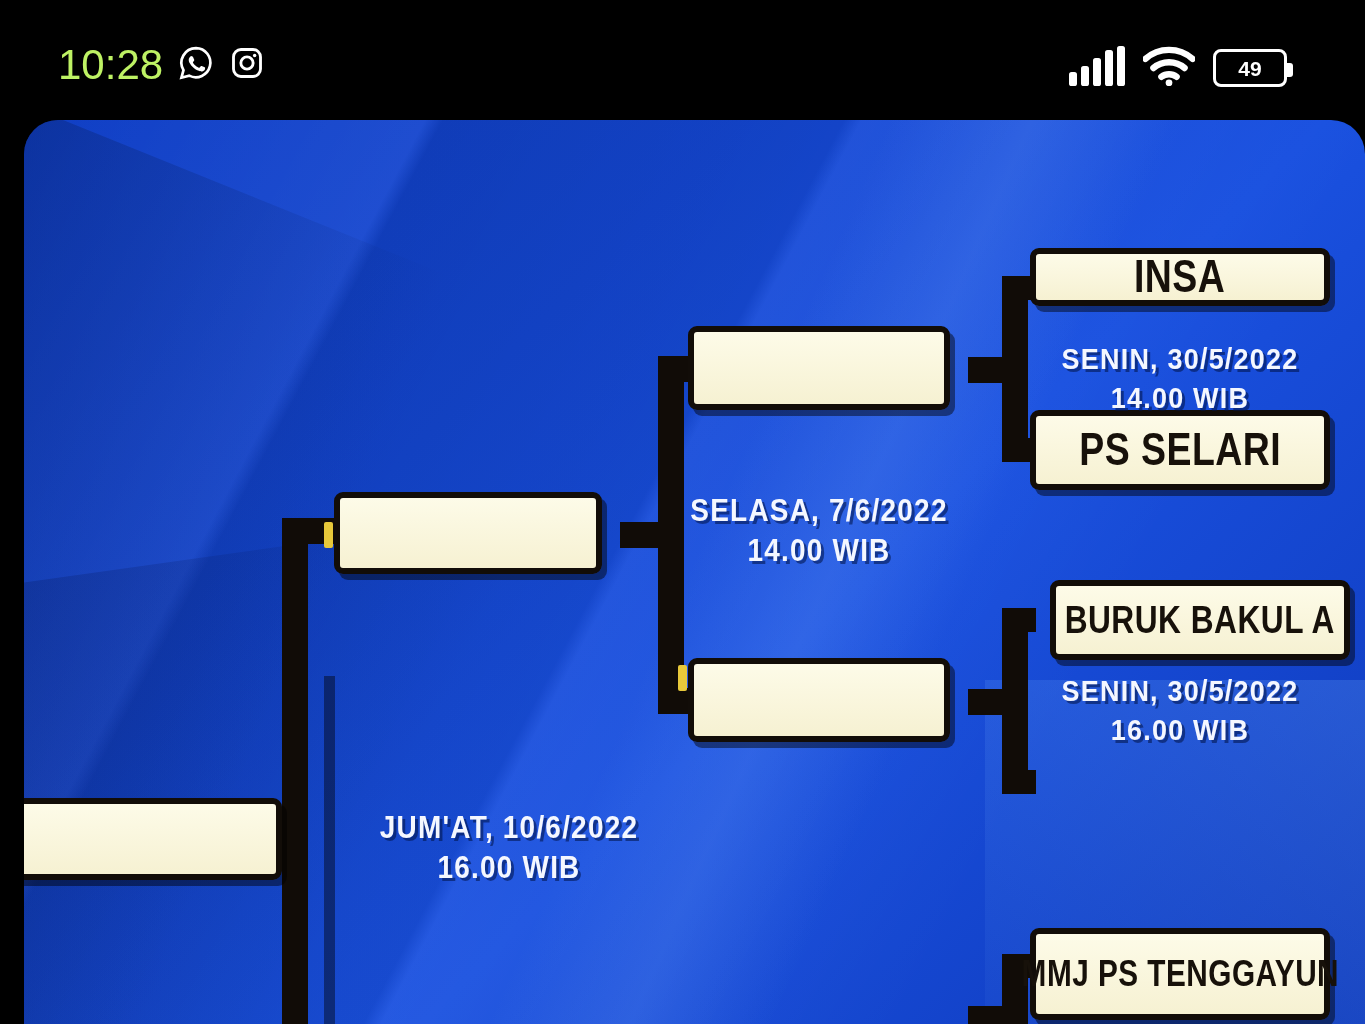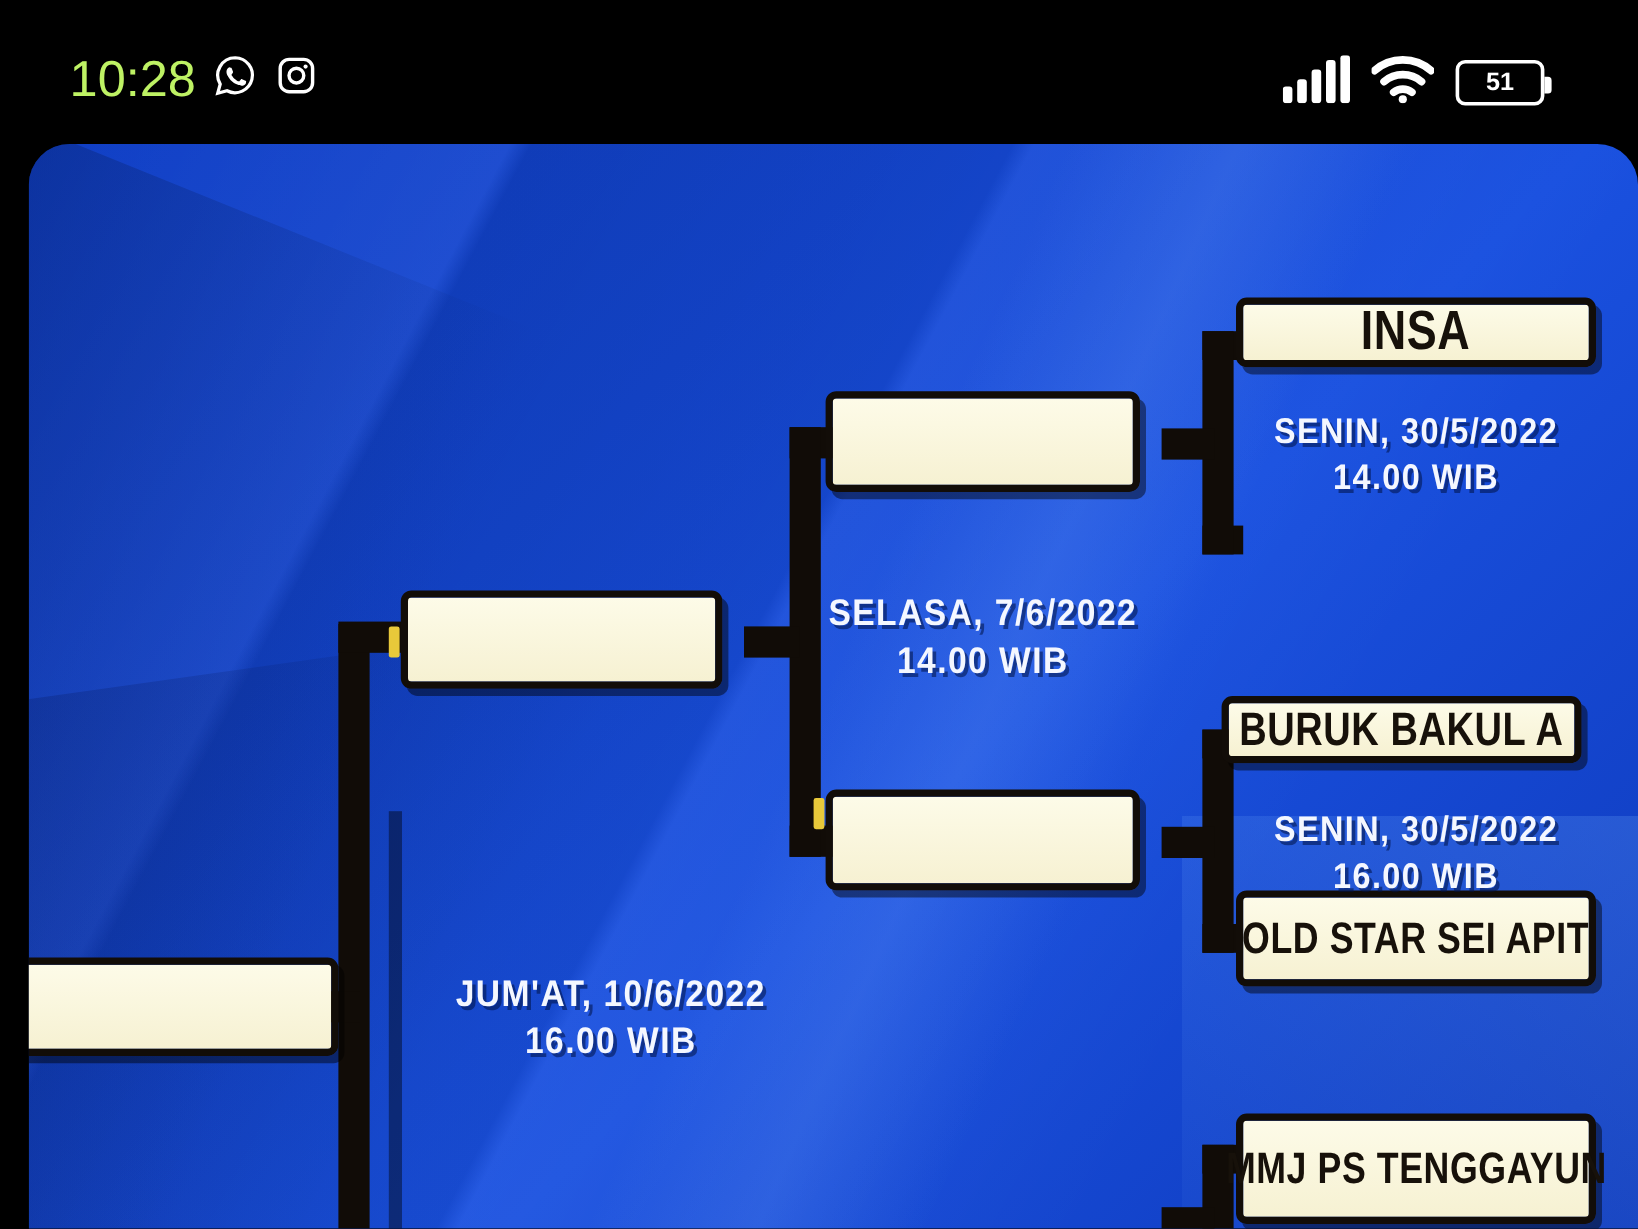--- a/index.html
+++ b/index.html
@@ -122,21 +122,21 @@
       <span class="sb-icon">
         <svg width="52" height="40" viewBox="0 0 26 20">
           <path d="M1.2 6.4A17.8 17.8 0 0 1 24.8 6.4" fill="none" stroke="#fff" stroke-width="3.2" stroke-linecap="round"></path>
           <path d="M5.2 11A12 12 0 0 1 20.8 11" fill="none" stroke="#fff" stroke-width="3.2" stroke-linecap="round"></path>
           <path d="M9.2 15.4A6.2 6.2 0 0 1 16.8 15.4" fill="none" stroke="#fff" stroke-width="3.2" stroke-linecap="round"></path>
           <circle cx="13" cy="18.4" r="1.7" fill="#fff"></circle>
         </svg>
       </span>
 
       <span class="batt">
-        <span>51</span>
+        <span>49</span>
       </span>
     </div>
   </div>
 
   <div id="poster">
 
     <div class="streak" id="st1"></div>
     <div class="streak" id="st2"></div>
     <div class="streak" id="st3"></div>
     <div class="streak" id="st4"></div>
@@ -144,38 +144,38 @@
 
     <div class="box" style="left:1006px; top:128px; width:300px; height:58px;">
       <span class="tname" style="font-size:39px;">INSA</span>
     </div>
 
     <div class="meta" style="left:1006px; top:224px; width:300px; font-size:27px;">
       <span>SENIN, 30/5/2022</span>
       <span class="l2">14.00 WIB</span>
     </div>
 
+    <div class="box" style="left:1006px; top:290px; width:300px; height:80px;">
+      <span class="tname" style="font-size:39px;">PS SELARI</span>
+    </div>
 
     <div class="bar" style="left:978px; top:156px; width:34px; height:24px;"></div>
     <div class="bar" style="left:978px; top:318px; width:34px; height:24px;"></div>
     <div class="bar" style="left:978px; top:156px; width:26px; height:186px;"></div>
     <div class="bar" style="left:944px; top:237px; width:44px; height:26px;"></div>
 
-    <div class="box" style="left:994px; top:460px; width:300px; height:56px;">
+    <div class="box" style="left:1026px; top:460px; width:300px; height:80px;">
       <span class="tname" style="font-size:33px;">BURUK BAKUL A</span>
     </div>
 
     <div class="meta" style="left:1006px; top:556px; width:300px; font-size:27px;">
       <span>SENIN, 30/5/2022</span>
       <span class="l2">16.00 WIB</span>
     </div>
 
-    <div class="box" style="left:1006px; top:622px; width:300px; height:80px;">
-      <span class="tname" style="font-size:31px;">OLD STAR SEI APIT</span>
-    </div>
 
     <div class="bar" style="left:978px; top:488px; width:34px; height:24px;"></div>
     <div class="bar" style="left:978px; top:650px; width:34px; height:24px;"></div>
     <div class="bar" style="left:978px; top:488px; width:26px; height:186px;"></div>
     <div class="bar" style="left:944px; top:569px; width:44px; height:26px;"></div>
 
     <div class="box" style="left:1006px; top:808px; width:300px; height:92px;">
       <span class="tname" style="font-size:31px;">MMJ PS TENGGAYUN</span>
     </div>
 

